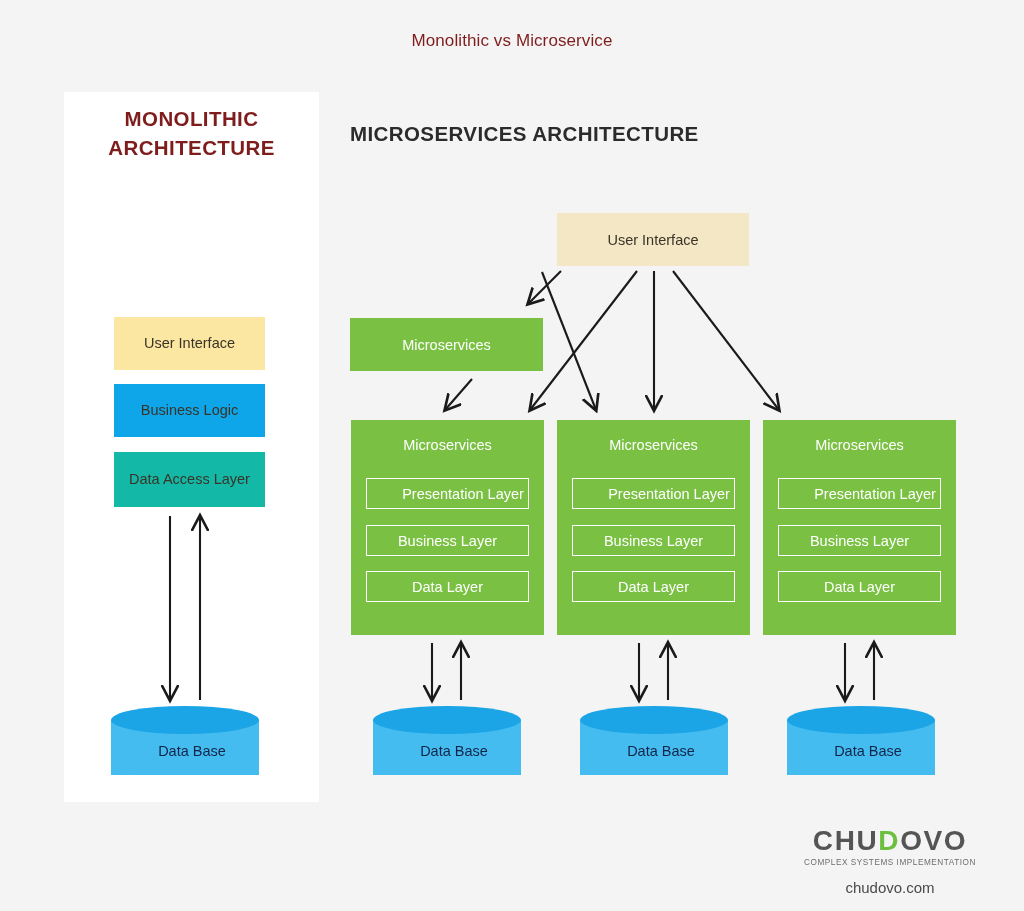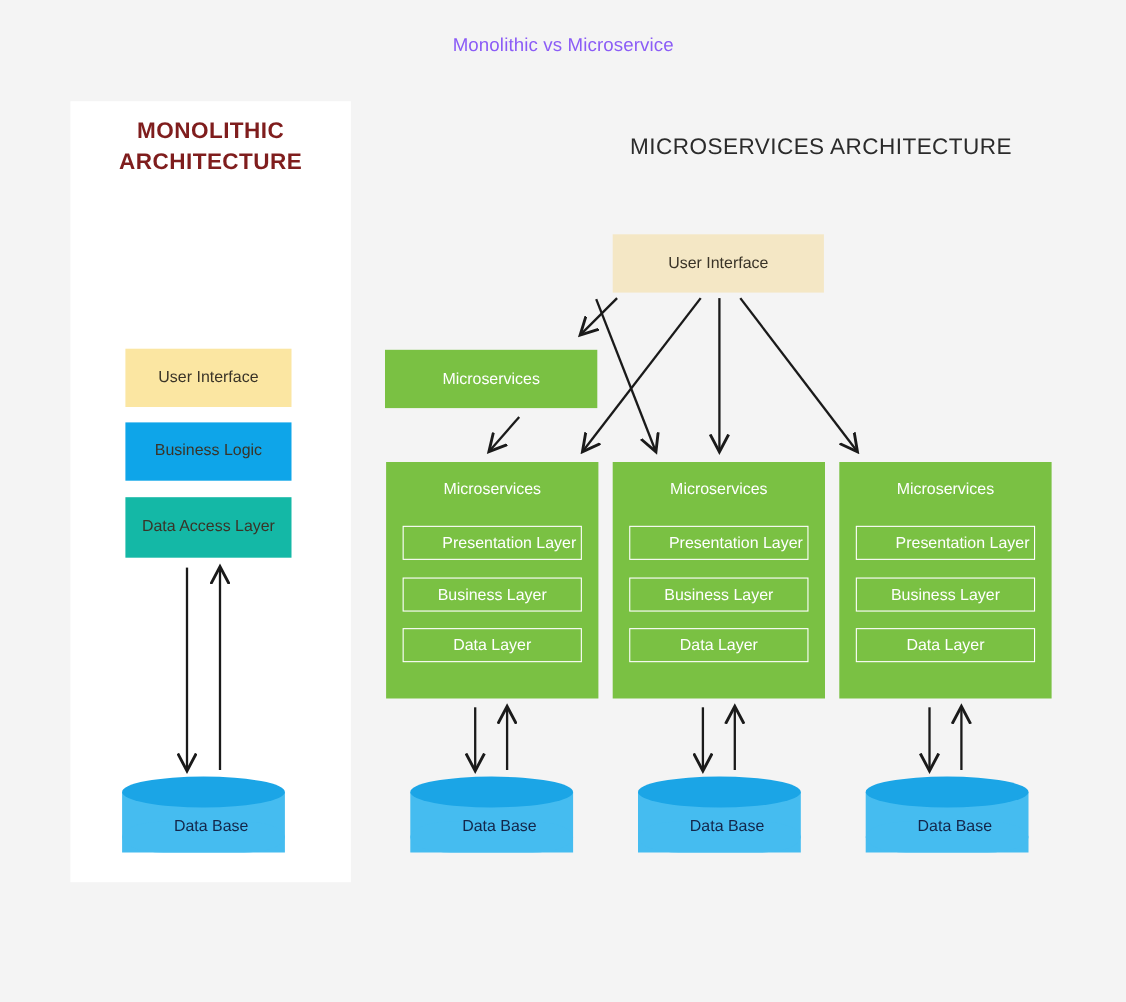--- a/index.html
+++ b/index.html
@@ -23,21 +23,21 @@
   }
 
   
   .page-title {
     position: absolute;
     left: 0;
     top: 31px;
     width: 1024px;
     text-align: center;
     font-size: 17px;
-    color: #8b5cf6;
+    color: #7f1d1d;
     letter-spacing: 0.1px;
     font-weight: 400;
   }
 
   
   .mono-panel {
     position: absolute;
     left: 64px;
     top: 92px;
     width: 255px;
@@ -72,24 +72,24 @@
   .mono-box.ui   { top: 317px; height: 53px; background: #fbe6a2; }
   .mono-box.bl   { top: 384px; height: 53px; background: #0ea5e9; }
   .mono-box.dal  { top: 452px; height: 55px; background: #14b8a6; }
 
   
   .ms-heading {
     position: absolute;
     left: 350px;
     top: 122px;
     width: 570px;
-    text-align: right;
+    text-align: left;
     font-size: 20.5px;
     color: #2b2b2b;
-    font-weight: 400;
+    font-weight: 700;
     letter-spacing: 0.4px;
   }
 
   
   .ui-top {
     position: absolute;
     left: 557px;
     top: 213px;
     width: 192px;
     height: 53px;
@@ -350,14 +350,19 @@
       <line x1="461" y1="700" x2="461" y2="643"></line>
 
       <line x1="639" y1="643" x2="639" y2="700"></line>
       <line x1="668" y1="700" x2="668" y2="643"></line>
 
       <line x1="845" y1="643" x2="845" y2="700"></line>
       <line x1="874" y1="700" x2="874" y2="643"></line>
     </g>
   </svg>
 
+  <div class="brand">
+    <div class="brand-word"><span>CHU</span><span class="d">D</span><span>OVO</span></div>
+    <div class="brand-tag">COMPLEX SYSTEMS IMPLEMENTATION</div>
+    <div class="brand-site">chudovo.com</div>
+  </div>
 
 </div>
 
 </body></html>

